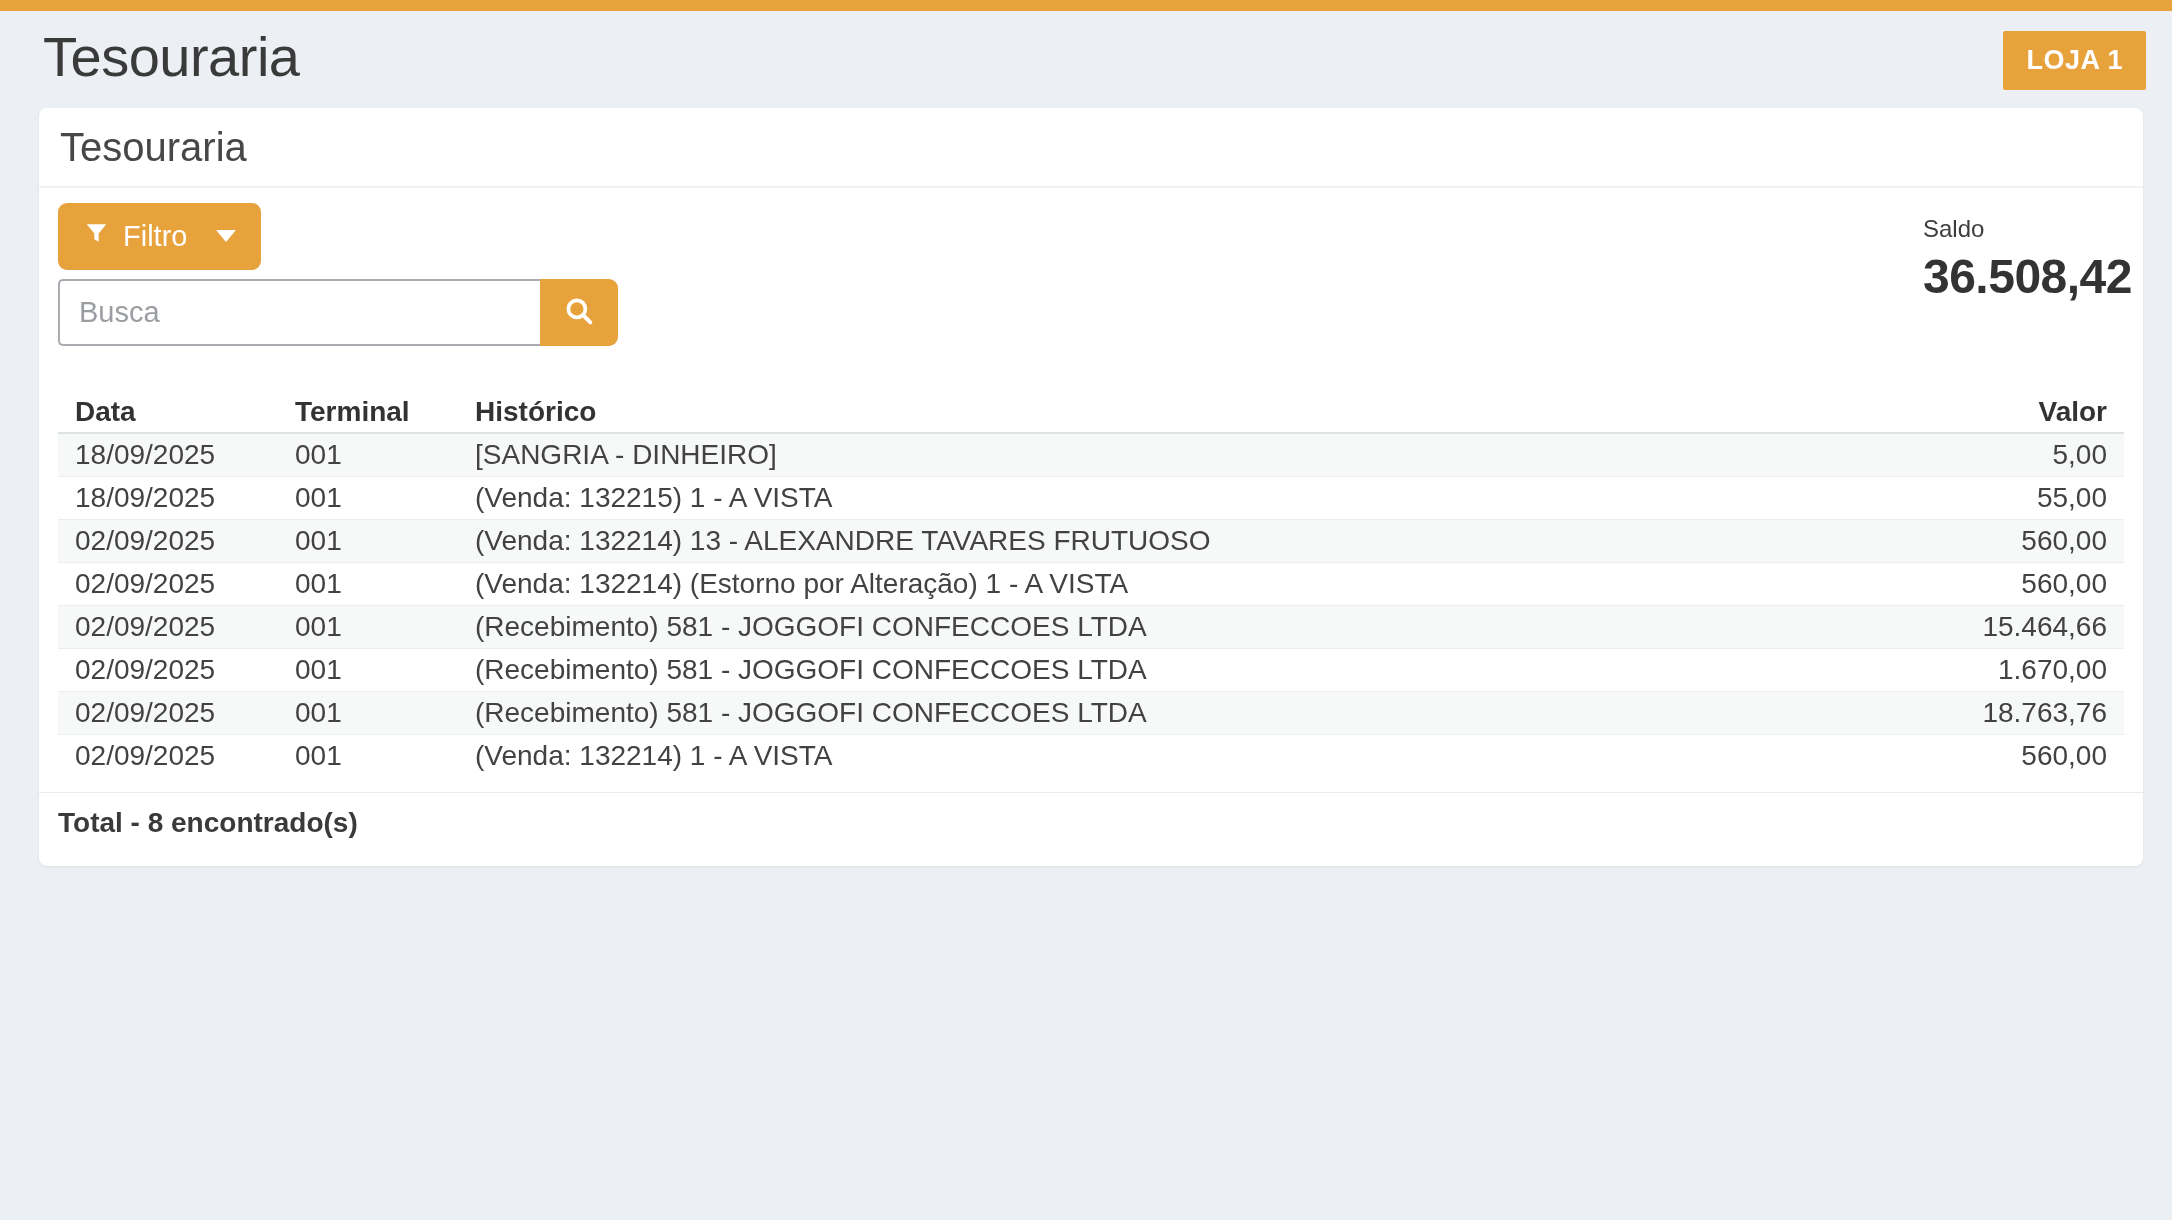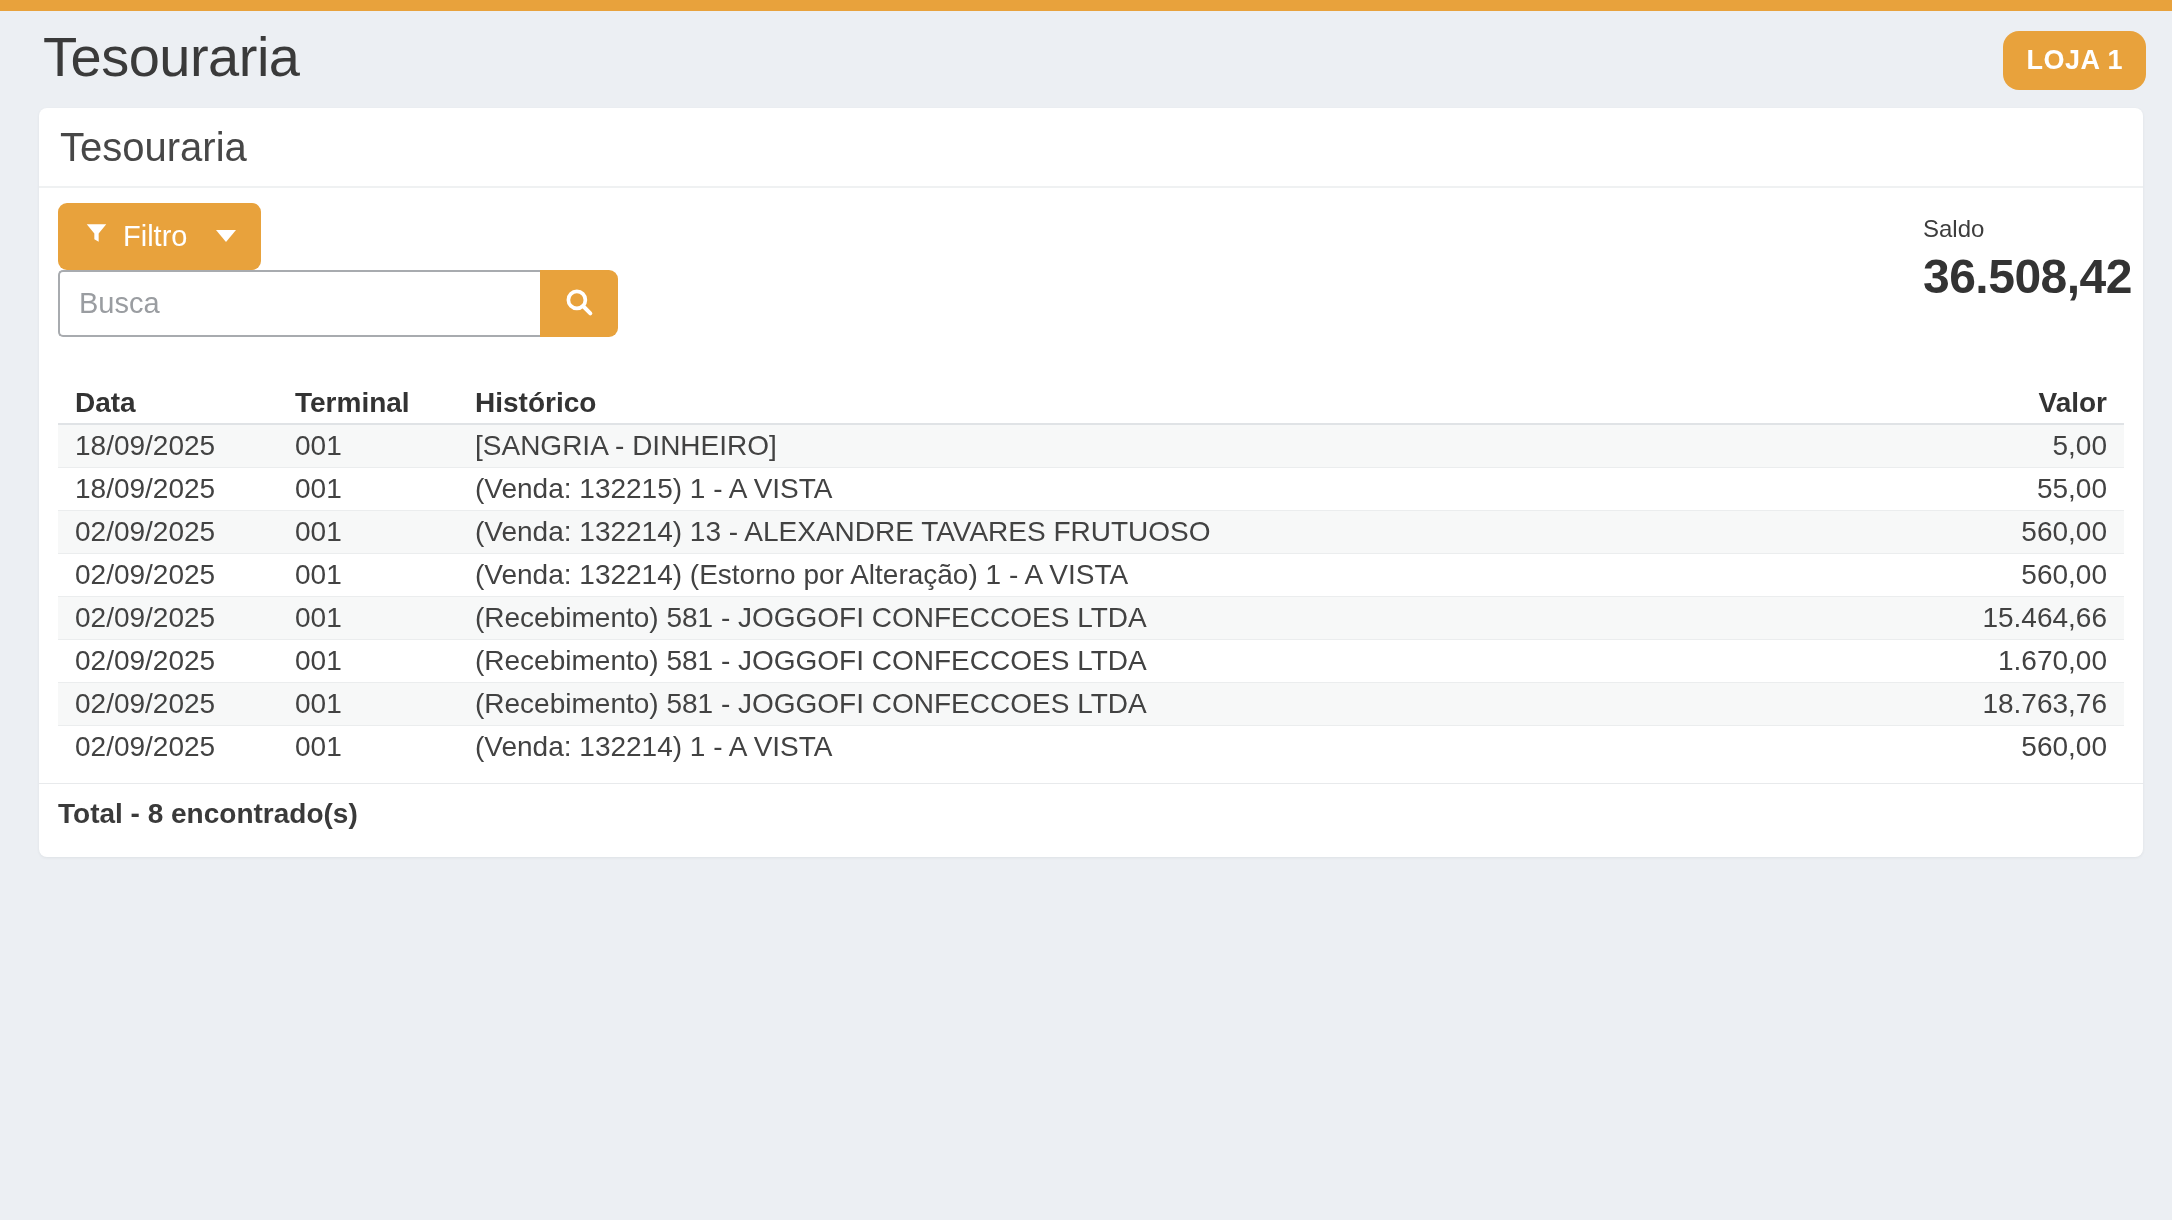--- a/index.html
+++ b/index.html
@@ -20,21 +20,21 @@
   .page-title {
     font-size: 56px; font-weight: 400; color: #3a3a3a;
     margin: 0; line-height: 1.3; letter-spacing: -0.5px;
   }
   .badges { display: flex; gap: 6px; margin-top: 6px; }
   .badge {
     background: #e8a23c; color: #ffffff;
     font-size: 27px; font-weight: 700; letter-spacing: 0.5px;
     height: 59px; padding: 0 23px;
     display: inline-flex; align-items: center;
-    border-radius: 16px; border: none; cursor: pointer;
+    border-radius: 2px; border: none; cursor: pointer;
     font-family: inherit;
   }
 
   .card {
     background: #ffffff;
     margin: 14px 29px 0 39px;
     border-radius: 8px;
     box-shadow: 0 1px 3px rgba(40,50,60,0.07);
   }
   .card-header {
@@ -42,21 +42,21 @@
     font-size: 40px; font-weight: 400; color: #474747;
     border-bottom: 2px solid #eff1f2;
   }
   .card-body { position: relative; padding: 15px 19px 0; }
 
   .filtro-btn {
     height: 67px; padding: 0 25px;
     background: #e8a23c; border: none; border-radius: 9px;
     color: #fff; font-size: 29px; font-family: inherit;
     display: inline-flex; align-items: center; gap: 13px;
-    cursor: pointer; 
+    cursor: pointer; margin-bottom: 9px;
   }
   .filtro-btn .caret {
     width: 0; height: 0; margin-left: 16px;
     border-left: 10px solid transparent;
     border-right: 10px solid transparent;
     border-top: 12px solid #ffffff;
   }
 
   .search-row { display: flex; width: 560px; }
   .search-input {

